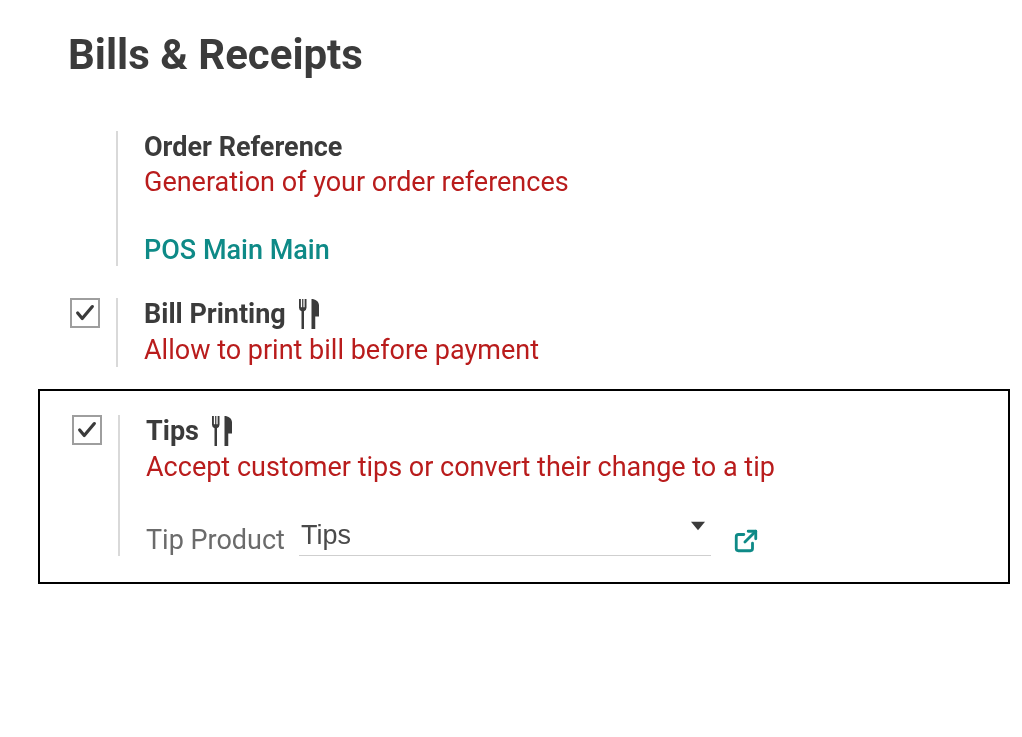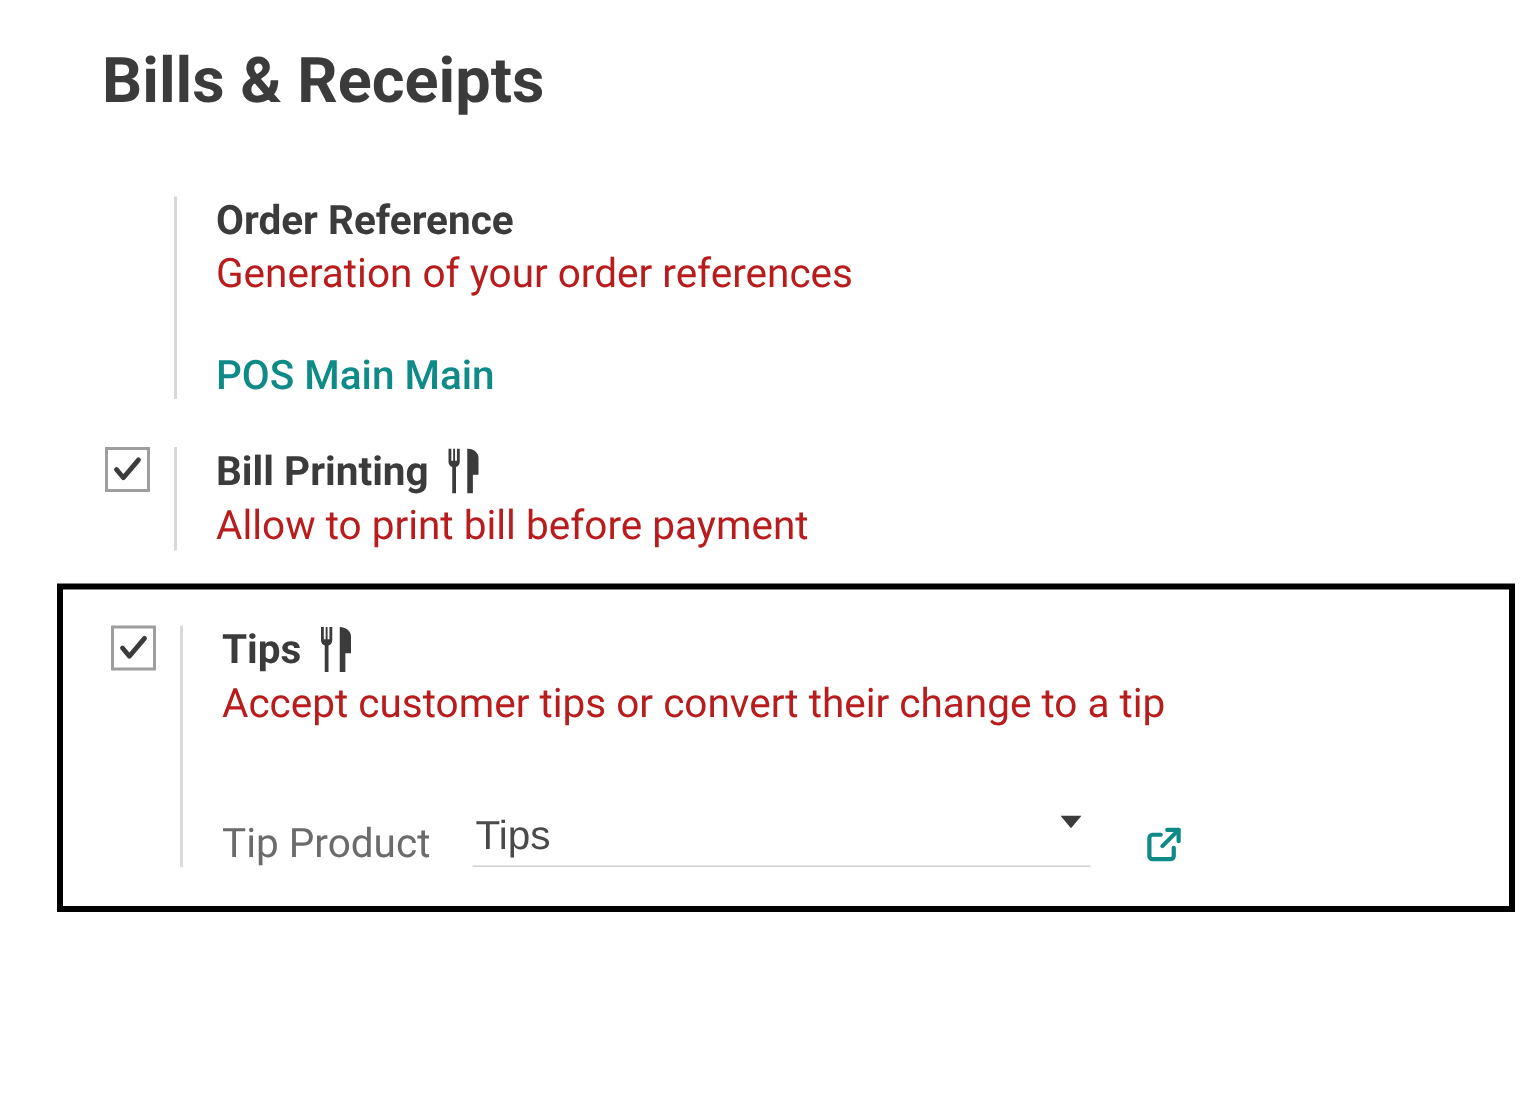--- a/index.html
+++ b/index.html
@@ -65,32 +65,32 @@
       font-size: 27px;
       font-weight: 500;
       color: #0e8a87;
       margin-top: 34px;
       cursor: pointer;
       display: inline-block;
     }
     .icon-utensils { display: inline-flex; }
     .icon-utensils svg { width: 26px; height: 30px; }
     .highlight-box {
-      border: 4px solid #000000;
+      border: 2px solid #000000;
       padding: 14px 10px 26px 0;
       margin-left: -30px;
       margin-right: 10px;
       width: 972px;
     }
     .highlight-box .setting-row { padding-left: 30px; padding-bottom: 0; }
     .field-row {
       display: flex;
       align-items: flex-end;
-      margin-top: 56px;
-      gap: 28px;
+      margin-top: 36px;
+      gap: 14px;
     }
     .field-label {
       font-size: 27px;
       color: #6b6b6b;
     }
     .select-wrap {
       position: relative;
       display: inline-block;
     }
     .select-input {

